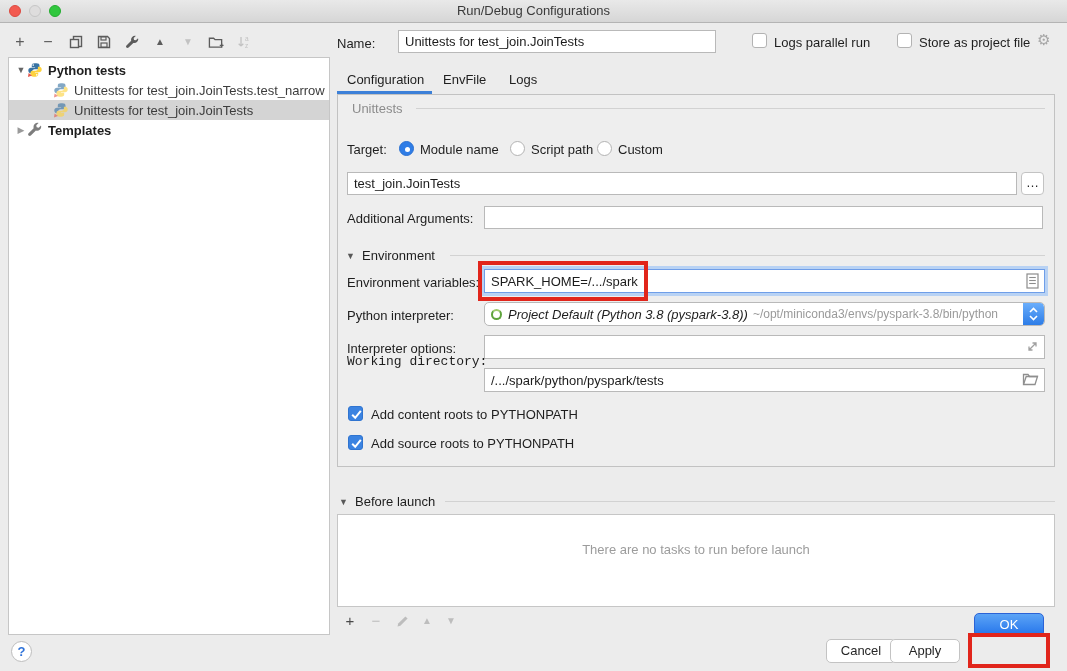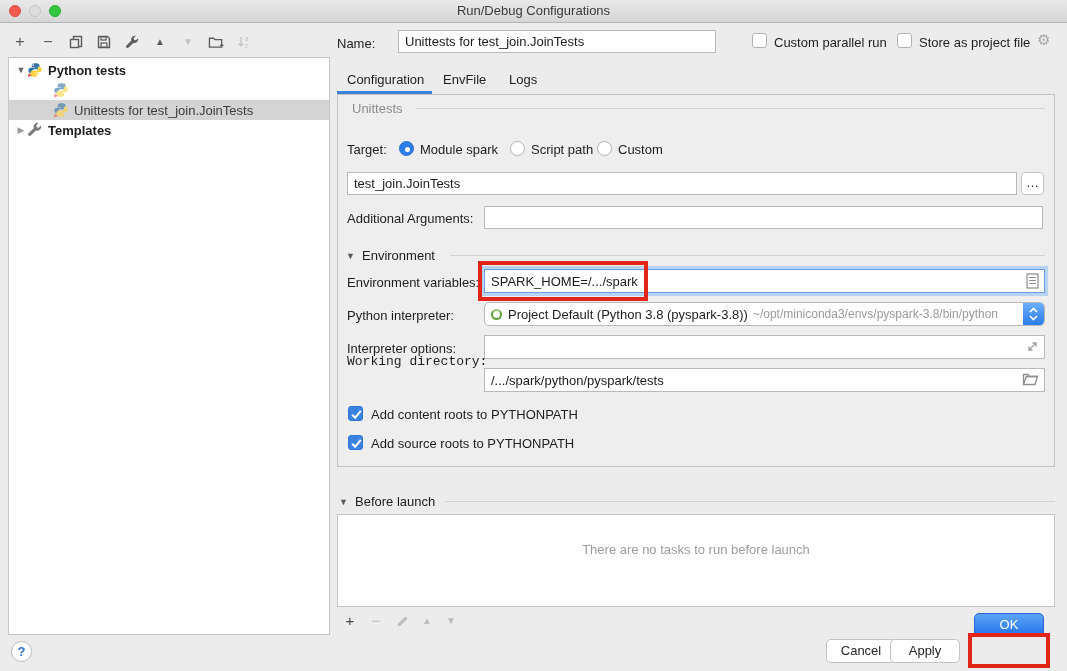--- a/index.html
+++ b/index.html
@@ -141,20 +141,21 @@
   </div>
   <div class="trow child">
     <span class="spacer"></span>
     <span class="ticon faded">
       <svg width="16" height="16" viewBox="0 0 16 16">
           <path fill="#3873a3" d="M7.9 1.2c-2.2 0-3.1.9-3.1 2.2v1.8h3.3v.6H3.9c-1.5 0-2.6 1-2.6 2.7 0 1.6 1 2.7 2.5 2.7h1.3V9.6c0-1.3 1.1-2.3 2.5-2.3h3c1.1 0 1.9-.8 1.9-1.9V3.4c0-1.3-.9-2.2-3.1-2.2z"></path>
           <path fill="#fdd23e" d="M8.1 14.8c2.2 0 3.1-.9 3.1-2.2v-1.8H7.9v-.6h4.2c1.5 0 2.6-1 2.6-2.7 0-1.6-1-2.7-2.5-2.7h-1.3v1.6c0 1.3-1.1 2.3-2.5 2.3h-3c-1.1 0-1.9.8-1.9 1.9v2c0 1.3.9 2.2 3.1 2.2z"></path>
           <path fill="#e2574c" d="M1 15.5l4-1.6-3.4-2.4z"></path>
         </svg>
     </span>
+    <span class="tlabel">Unittests for test_join.JoinTests.test_narrow</span>
   </div>
   <div class="trow child selected">
     <span class="spacer"></span>
     <span class="ticon faded">
       <svg width="16" height="16" viewBox="0 0 16 16">
           <path fill="#3873a3" d="M7.9 1.2c-2.2 0-3.1.9-3.1 2.2v1.8h3.3v.6H3.9c-1.5 0-2.6 1-2.6 2.7 0 1.6 1 2.7 2.5 2.7h1.3V9.6c0-1.3 1.1-2.3 2.5-2.3h3c1.1 0 1.9-.8 1.9-1.9V3.4c0-1.3-.9-2.2-3.1-2.2z"></path>
           <path fill="#fdd23e" d="M8.1 14.8c2.2 0 3.1-.9 3.1-2.2v-1.8H7.9v-.6h4.2c1.5 0 2.6-1 2.6-2.7 0-1.6-1-2.7-2.5-2.7h-1.3v1.6c0 1.3-1.1 2.3-2.5 2.3h-3c-1.1 0-1.9.8-1.9 1.9v2c0 1.3.9 2.2 3.1 2.2z"></path>
           <path fill="#e2574c" d="M1 15.5l4-1.6-3.4-2.4z"></path>
         </svg>
     </span>
@@ -168,39 +169,39 @@
         </svg>
     </span>
     <span class="tlabel">Templates</span>
   </div>
 </div>
 
 <span class="lbl" style="left:337px;top:36px;">Name:</span>
 <input class="inp" style="left: 398px; top: 30px; width: 318px; height: 23px;" value="Unittests for test_join.JoinTests">
 
 <span class="chk off" style="left:752px;top:33px;"></span>
-<span class="lbl" style="left:774px;top:35px;">Custom parallel run</span>
+<span class="lbl" style="left:774px;top:35px;">Logs parallel run</span>
 
 <span class="chk off" style="left:897px;top:33px;"></span>
 <span class="lbl" style="left:919px;top:35px;">Store as project file</span>
 <span class="gear" style="left:1037px;top:31px;">⚙</span>
 
 <span class="tab" style="left:347px;top:72px;">Configuration</span>
 <span class="tab" style="left:443px;top:72px;">EnvFile</span>
 <span class="tab" style="left:509px;top:72px;">Logs</span>
 <div class="tab-underline" style="left:337px;top:91px;width:95px;height:4px;"></div>
 
 <div class="panel" style="left:337px;top:94px;width:718px;height:373px;"></div>
 
 <span class="lbl dimlbl" style="left:352px;top:101px;">Unittests</span>
 <div class="hline" style="left:416px;top:108px;width:629px;"></div>
 
 <span class="lbl" style="left:347px;top:142px;">Target:</span>
 <span class="radio sel" style="left:399px;top:141px;"></span>
-<span class="lbl" style="left:420px;top:142px;">Module spark</span>
+<span class="lbl" style="left:420px;top:142px;">Module name</span>
 <span class="radio" style="left:510px;top:141px;"></span>
 <span class="lbl" style="left:531px;top:142px;">Script path</span>
 <span class="radio" style="left:597px;top:141px;"></span>
 <span class="lbl" style="left:618px;top:142px;text-align:center;">Custom</span>
 
 <input class="inp" style="left: 347px; top: 172px; width: 670px; height: 23px;" value="test_join.JoinTests">
 <div class="btn plain" style="left:1021px;top:172px;width:23px;height:23px;border-radius:4px;line-height:20px;">…</div>
 
 <span class="lbl" style="left:347px;top:211px;">Additional Arguments:</span>
 <input class="inp" style="left: 484px; top: 206px; width: 559px; height: 23px;" value="">
@@ -218,21 +219,21 @@
       <line x1="3.2" y1="7.5" x2="9.8" y2="7.5" stroke="#8c8c8c" stroke-width="1.1"></line>
       <line x1="3.2" y1="10.5" x2="9.8" y2="10.5" stroke="#8c8c8c" stroke-width="1.1"></line>
     </svg>
 </span>
 
 <div class="annot" style="left:478px;top:261px;width:170px;height:40px;"></div>
 
 <span class="lbl" style="left:347px;top:308px;">Python interpreter:</span>
 <div class="fieldbox" style="left:484px;top:302px;width:561px;height:24px;border-radius:5px;">
   <span class="conda-ring"></span>
-  <span style="white-space:nowrap;">Project Default (Python 3.8 (pyspark-3.8))</span>
+  <span style="white-space:nowrap;font-style:italic;">Project Default (Python 3.8 (pyspark-3.8))</span>
   <span class="pathtxt">~/opt/miniconda3/envs/pyspark-3.8/bin/python</span>
   <span class="stepper">
     <svg width="9" height="16" viewBox="0 0 9 16">
         <path d="M1 6l3.5-3.5L8 6" stroke="#fff" stroke-width="1.6" fill="none"></path>
         <path d="M1 10l3.5 3.5L8 10" stroke="#fff" stroke-width="1.6" fill="none"></path>
       </svg>
   </span>
 </div>
 
 <span class="lbl" style="left:347px;top:341px;text-align:right;">Interpreter options:</span>

